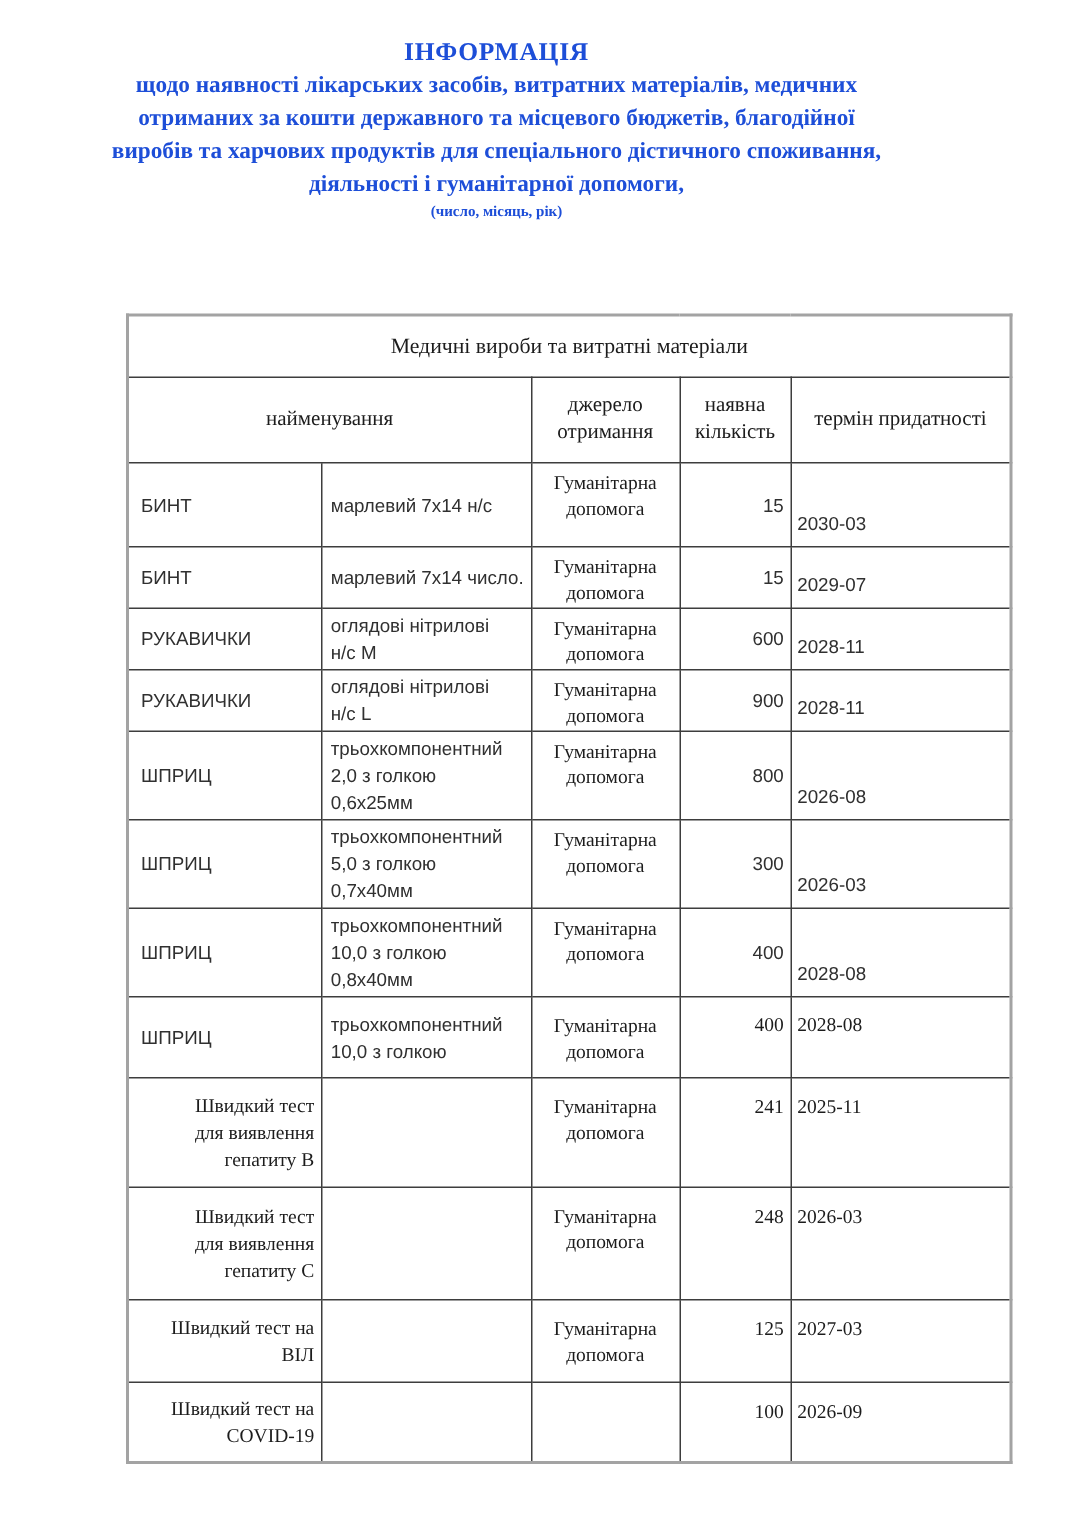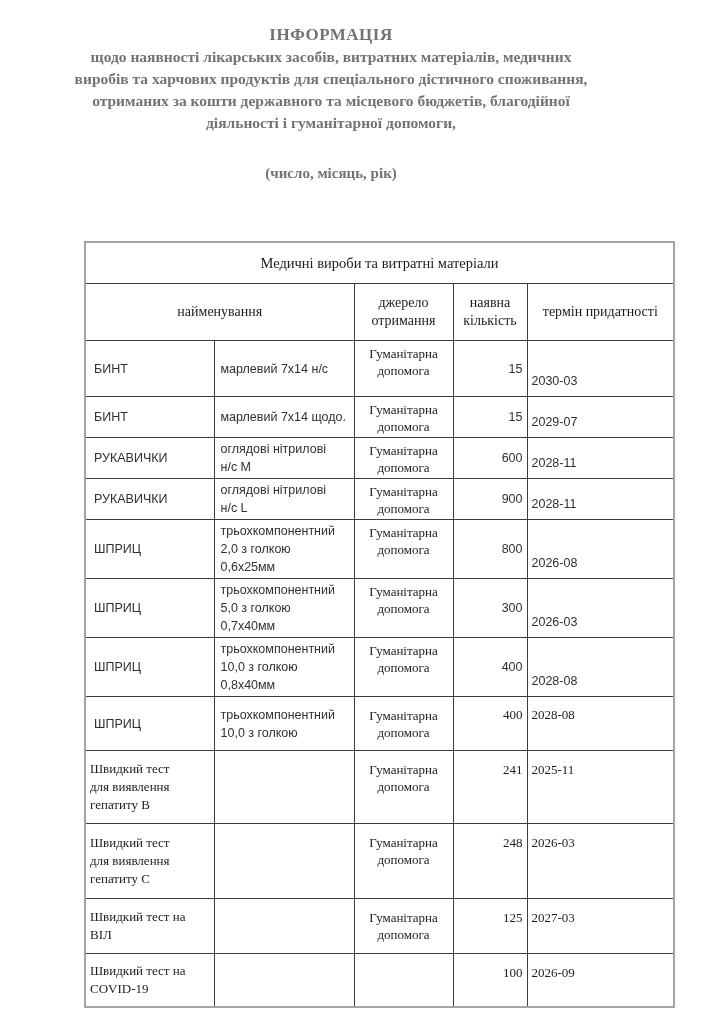--- a/index.html
+++ b/index.html
@@ -15,39 +15,38 @@
     overflow: hidden;
     font-family: "Liberation Serif", serif;
     color: #1c1c1c;
   }
   
   .doc-header {
     width: 570px;
     margin: 24px 0 0 46px;
     text-align: center;
     font-weight: bold;
-    color: #737373;
+    color: #1d4ed8;
   }
   .doc-title {
     font-size: 17px;
     line-height: 22px;
     letter-spacing: 0.5px;
   }
   .doc-line {
     font-size: 15.5px;
     line-height: 22px;
   }
   .as-of-line {
     font-size: 15.5px;
     line-height: 22px;
   }
   .date-hint {
-    font-size: 15px;
+    font-size: 10px;
     line-height: 15px;
-    margin-top: 32px;
   }
   
   table.supplies {
     border-collapse: collapse;
     table-layout: fixed;
     width: 589px;
     margin: 60px 0 0 84px;
     font-size: 13px;
   }
   table.supplies th,
@@ -122,42 +121,42 @@
   tr.style-b td.cell-qty,
   tr.style-b td.cell-term {
     vertical-align: top;
     padding-top: 9px;
   }
   tr.style-b td.cell-source {
     padding-top: 10px;
   }
   
   tr.style-c td.cell-name {
-    text-align: left;
+    text-align: right;
     padding-left: 4px;
     line-height: 18px;
     font-family: Liberation Serif, serif;
   }
   tr.style-c td.cell-source,
   tr.style-c td.cell-qty,
   tr.style-c td.cell-term {
     vertical-align: top;
     padding-top: 10px;
   }
 </style>
 </head>
 <body>
 
 <div class="page">
 
   <div class="doc-header">
     <div class="doc-title">ІНФОРМАЦІЯ</div>
     <div class="doc-line">щодо наявності лікарських засобів, витратних матеріалів, медичних</div>
+    <div class="doc-line">отриманих за кошти державного та місцевого бюджетів, благодійної</div>
     <div class="doc-line">виробів та харчових продуктів для спеціального дістичного споживання,</div>
-    <div class="doc-line">отриманих за кошти державного та місцевого бюджетів, благодійної</div>
     <div class="doc-line">діяльності і гуманітарної допомоги,</div>
     <div class="date-hint">(число, місяць, рік)</div>
   </div>
 
   <table class="supplies">
     <colgroup>
       <col style="width:129px">
       <col style="width:140px">
       <col style="width:99px">
       <col style="width:74px">
@@ -177,21 +176,21 @@
     <tbody>
         <tr class="style-a" style="height: 56px;">
           <td class="cell cell-name">БИНТ</td>
           <td class="cell cell-desc">марлевий 7х14 н/с</td>
           <td class="cell cell-source">Гуманітарна допомога</td>
           <td class="cell cell-qty">15</td>
           <td class="cell cell-term">2030-03</td>
         </tr>
         <tr class="style-a" style="height: 36px;">
           <td class="cell cell-name">БИНТ</td>
-          <td class="cell cell-desc">марлевий 7х14 щодо.</td>
+          <td class="cell cell-desc">марлевий 7х14 число.</td>
           <td class="cell cell-source">Гуманітарна допомога</td>
           <td class="cell cell-qty">15</td>
           <td class="cell cell-term">2029-07</td>
         </tr>
         <tr class="style-a" style="height: 39px;">
           <td class="cell cell-name">РУКАВИЧКИ</td>
           <td class="cell cell-desc">оглядові нітрилові
 н/с М</td>
           <td class="cell cell-source">Гуманітарна допомога</td>
           <td class="cell cell-qty">600</td>

